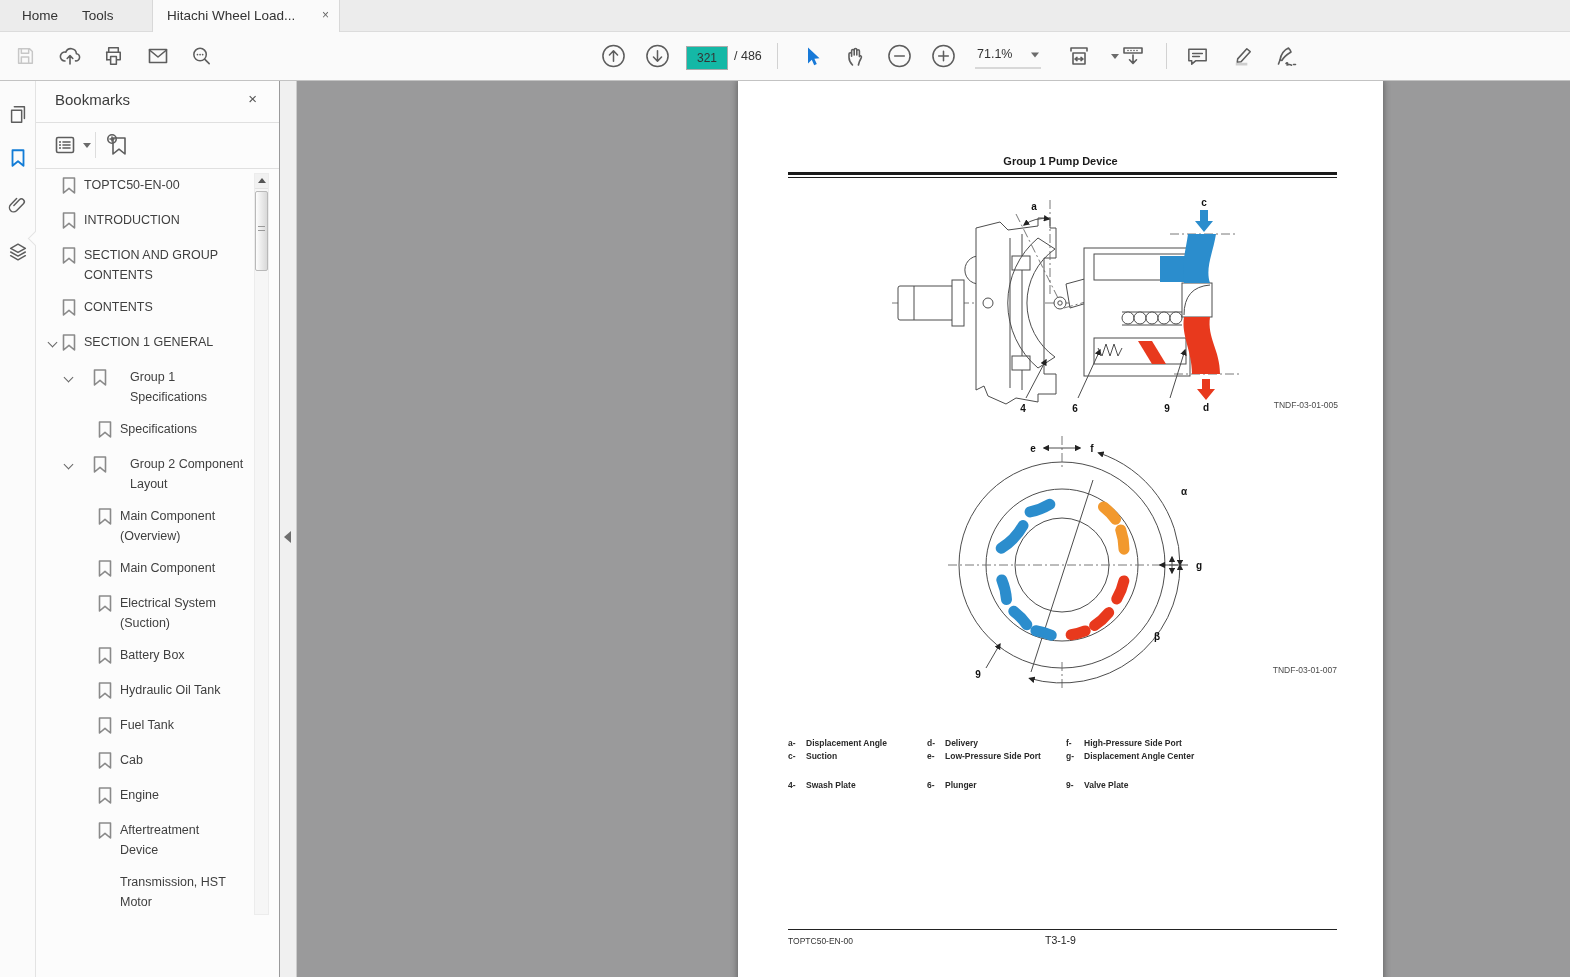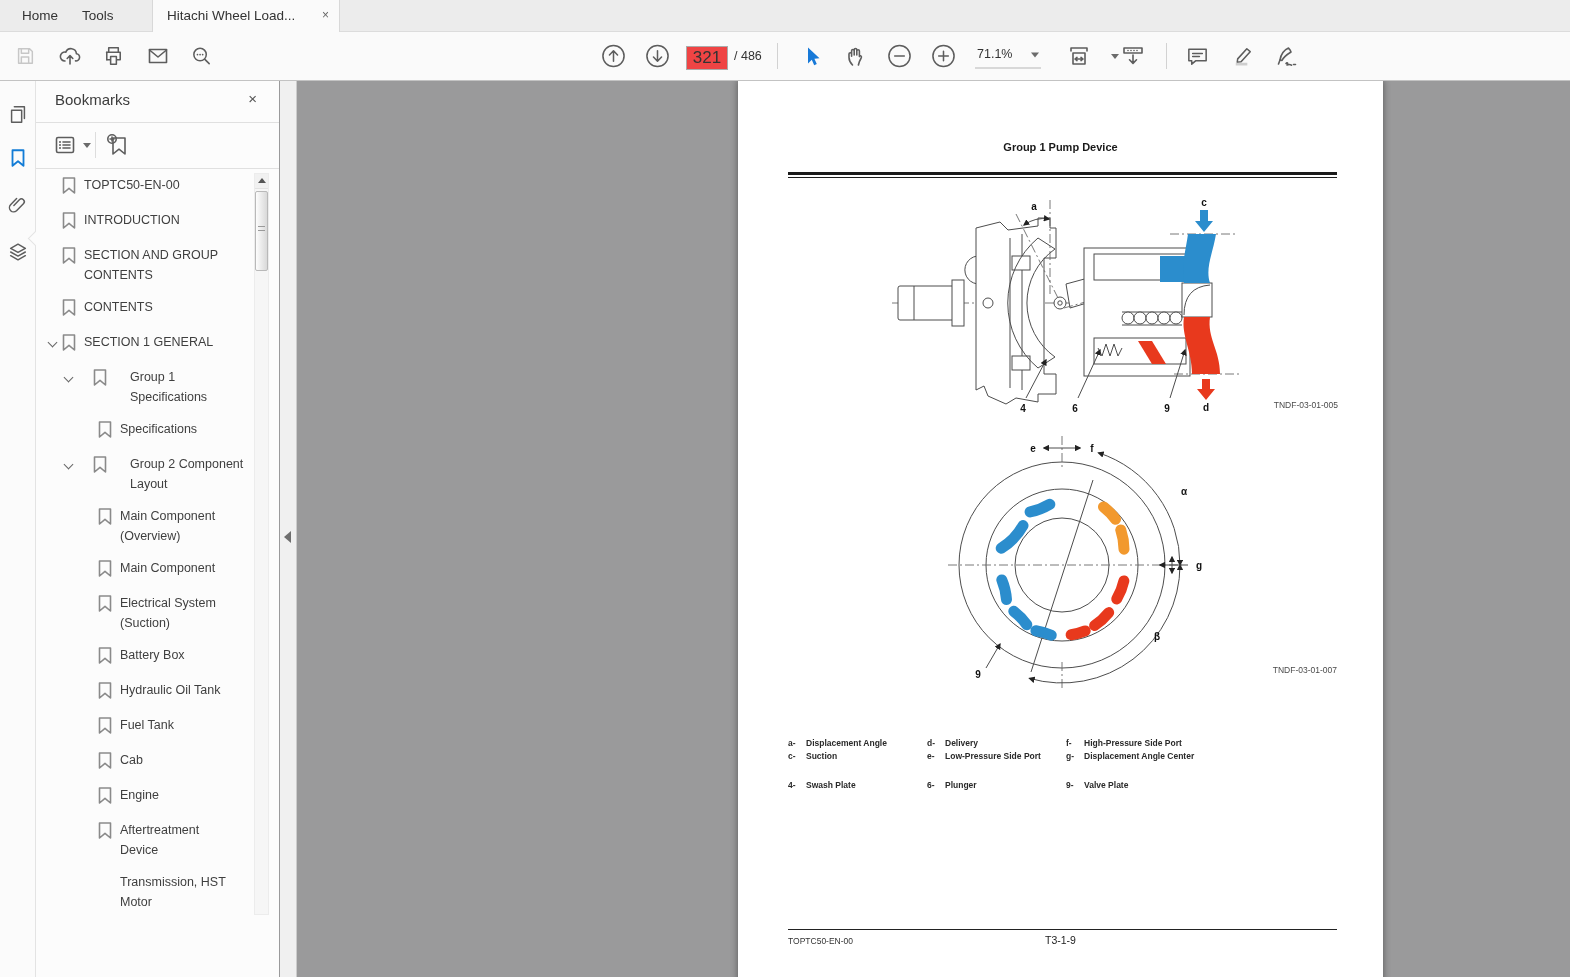--- a/index.html
+++ b/index.html
@@ -11,21 +11,21 @@
   .tab{position:absolute;top:0;height:31px;line-height:31px;font-size:13.5px;color:#333;padding:0 14px;cursor:default;}
   .tab-doc{left:152px;width:158px;background:#fafafa;border-left:1px solid #d8d8d8;border-right:1px solid #d8d8d8;height:32px;}
   .tab-doc .close{position:absolute;right:10px;top:0;color:#666;font-size:12px;}
   
   .toolbar{position:absolute;top:32px;left:0;right:0;height:48px;background:#fafafa;border-bottom:1px solid #c3c3c3;}
   .tbtn{position:absolute;top:50%;transform:translateY(-50%);display:flex;align-items:center;gap:13px;}
   .tbtn svg{display:block;}
   .icf{stroke:#5d5d5d;fill:none;stroke-width:1.6;stroke-linecap:round;stroke-linejoin:round;}
   .icd{stroke:#c7c7c7;fill:none;stroke-width:1.6;stroke-linecap:round;stroke-linejoin:round;}
   .vdiv{position:absolute;top:11px;width:1px;height:26px;background:#d2d2d2;}
-  .pagebox{position:absolute;top:14px;left:686px;width:40px;height:22px;border:1px solid #ababab;background:#ef4444;text-align:center;font-size:17px;color:#333;font-family:"Liberation Sans",sans-serif;padding:0;}
+  .pagebox{position:absolute;top:14px;left:686px;width:40px;height:22px;border:1px solid #ababab;background:#14b8a6;text-align:center;font-size:12px;color:#333;font-family:"Liberation Sans",sans-serif;padding:0;}
   .pagetotal{position:absolute;top:0;left:734px;height:48px;line-height:48px;font-size:12.5px;color:#333;}
   .zoomval{font-size:12.5px;color:#333;padding-bottom:2px;}
   .caret{width:0;height:0;border-left:4px solid transparent;border-right:4px solid transparent;border-top:5px solid #6b6b6b;margin-left:6px;}
   .zoombox{border-bottom:1px solid #b5b5b5;padding:3px 2px 5px 2px;display:flex;align-items:center;}
   
   .rail{position:absolute;top:81px;left:0;width:35px;bottom:0;background:#fbfbfb;border-right:1px solid #e3e3e3;}
   .rail .ric{position:absolute;left:7px;}
   .rail-notch{position:absolute;left:30px;top:152px;width:10px;height:10px;background:#fcfcfc;transform:rotate(45deg);border-left:1px solid #e3e3e3;border-bottom:1px solid #e3e3e3;}
   
   .panel{position:absolute;top:81px;left:36px;width:243px;bottom:0;background:#fcfcfc;}
@@ -51,21 +51,21 @@
   .bm-up i{display:block;width:0;height:0;border-left:4px solid transparent;border-right:4px solid transparent;border-bottom:5px solid #555;margin:4px auto 0;}
   .bm-thumb{position:absolute;top:17px;left:0;width:11px;height:78px;background:linear-gradient(90deg,#fdfdfd,#d9d9d9);border:1px solid #b9b9b9;border-radius:2px;}
   .bm-grip{margin:34px auto 0;width:7px;border-top:1px solid #9a9a9a;border-bottom:1px solid #9a9a9a;height:3px;}
   
   .splitter{position:absolute;top:81px;left:280px;width:16px;bottom:0;background:#f0f0f0;border-right:1px solid #cccccc;}
   .splitter i{position:absolute;top:450px;left:4px;width:0;height:0;border-top:6px solid transparent;border-bottom:6px solid transparent;border-right:7px solid #6e6e6e;}
   
   .docarea{position:absolute;top:81px;left:297px;right:0;bottom:0;background:#9a9a9b;overflow:hidden;}
   .pdfpage{position:absolute;left:441px;top:-1px;width:645px;height:1100px;background:#ffffff;box-shadow:0 0 7px rgba(0,0,0,.45);}
   .doc-title{position:absolute;top:53px;left:0;width:645px;text-align:center;font-size:13.5px;font-weight:700;color:#1a1a1a;letter-spacing:.2px;}
-  .doc-subtitle{position:absolute;top:61px;left:0;width:645px;text-align:center;font-size:11px;font-weight:700;color:#1a1a1a;}
+  .doc-subtitle{position:absolute;top:75px;left:0;width:645px;text-align:center;font-size:11px;font-weight:700;color:#1a1a1a;}
   .doc-rule{position:absolute;top:92px;left:50px;width:549px;height:2px;border-top:3px solid #1b1b1b;border-bottom:1px solid #1b1b1b;}
   .fig{position:absolute;}
   .legend{position:absolute;top:658px;font-size:8.5px;font-weight:700;color:#2a2a2a;}
   .leg-row{display:flex;margin-bottom:3px;}
   .leg-key{width:18px;}
   .leg-gap{margin-top:19px;}
   .doc-footrule{position:absolute;top:849px;left:50px;width:549px;border-top:1.5px solid #222;}
   .doc-footleft{position:absolute;top:856px;left:50px;font-size:8.5px;color:#333;}
   .doc-footcenter{position:absolute;top:854px;left:0;width:645px;text-align:center;font-size:10.5px;color:#222;}
   svg text{font-family:"Liberation Sans",sans-serif;}

